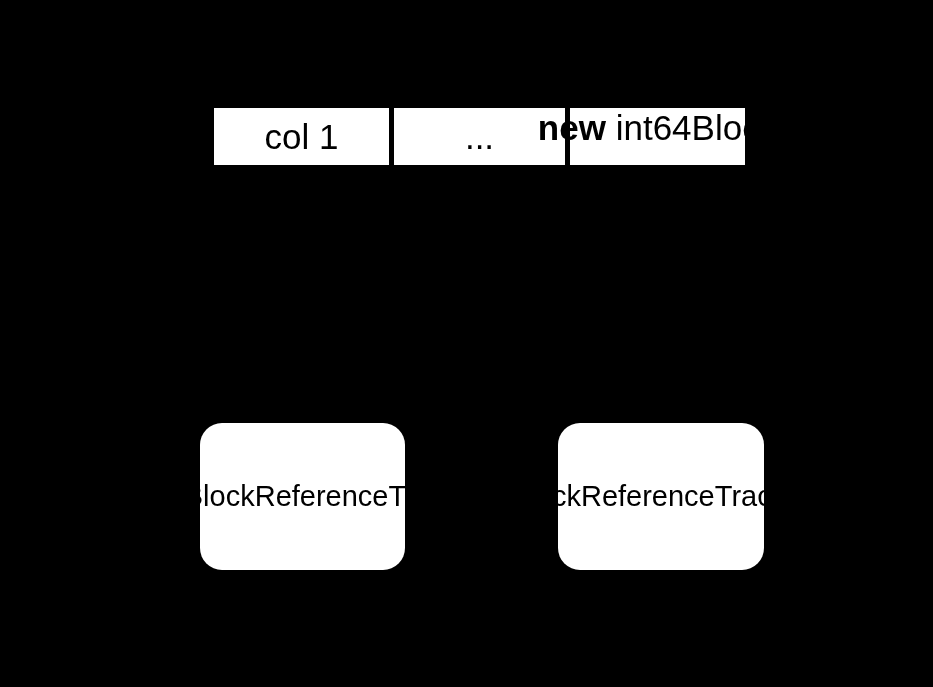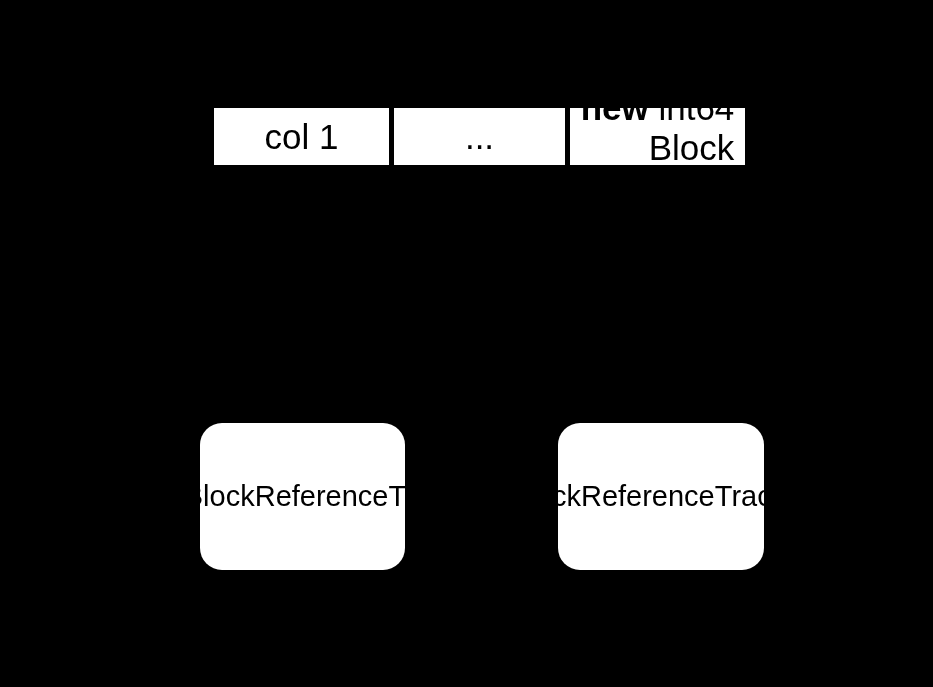--- a/index.html
+++ b/index.html
@@ -37,22 +37,21 @@
     line-height: 40px;
     text-align: center;
     white-space: pre;
   }
   .cell.body {
     padding-bottom: 18px;
     box-sizing: border-box;
   }
   .cell .stack {
     display: flex;
-    flex-direction: column;
-    align-items: flex-end;
+    align-items: flex-start;
   }
   .merged {
     grid-column: 2 / 5;
   }
   b { font-weight: bold; }
 
   
   .tracker {
     position: absolute;
     top: 423px;

